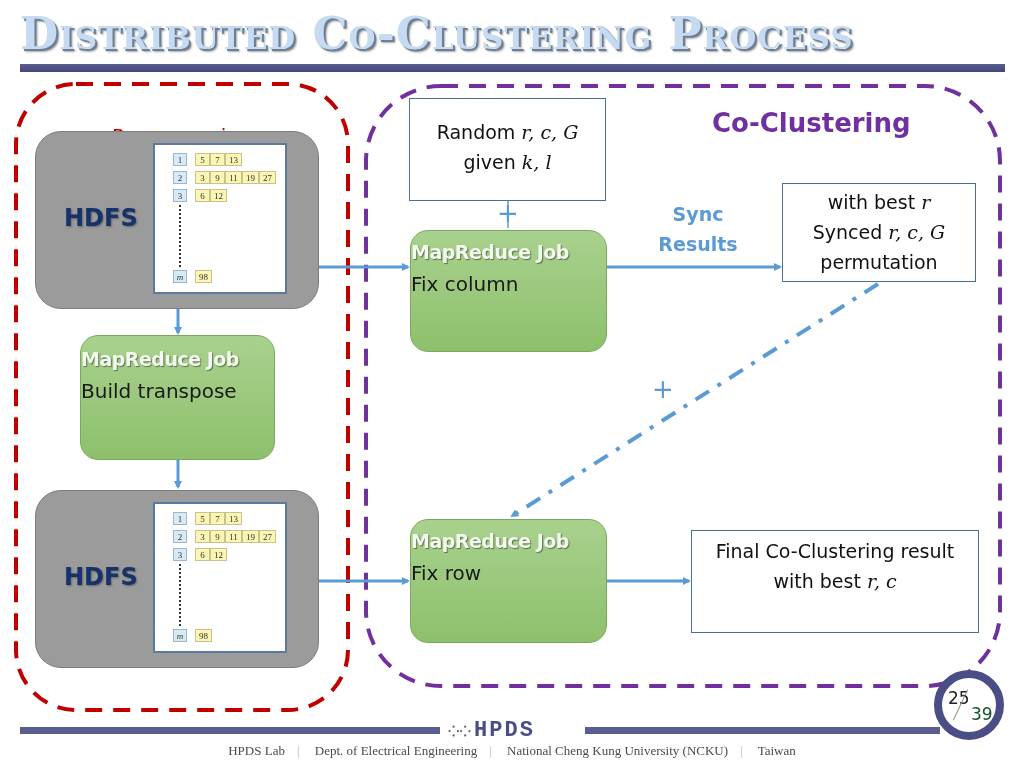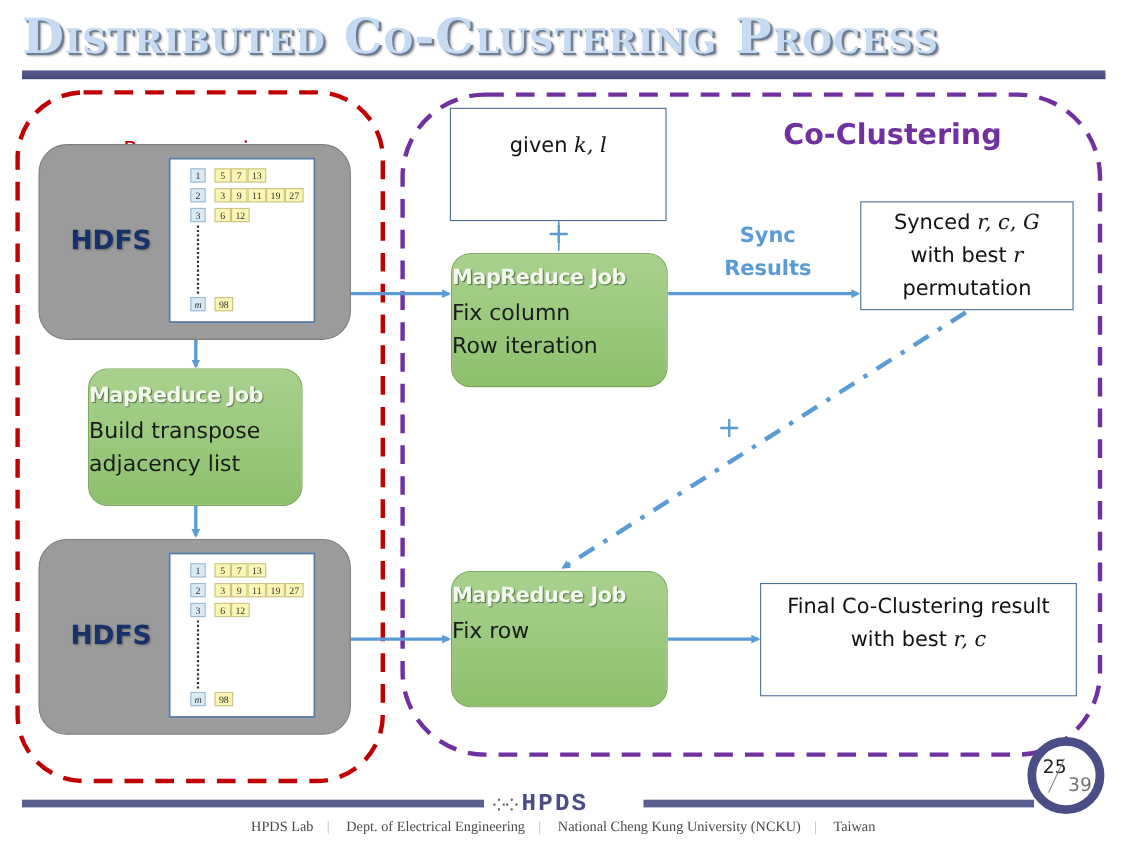--- a/index.html
+++ b/index.html
@@ -37,21 +37,21 @@
   .footer-bar-r { left:585px; top:727px; width:355px; height:7px; background:#5a5d90; }
   .logo { left:448px; top:718px; font-family:Liberation Mono, monospace; font-weight:bold; font-size:22px;
           color:#4b4d86; letter-spacing:2px; }
   .logo-dots { color:#666; font-size:14px; letter-spacing:0; margin-right:3px; }
   .footer { left:0; width:1024px; top:743px; text-align:center; font-family:"Liberation Serif", serif;
             font-size:13px; color:#4a4a4a; }
   .footer .sep { color:#bbb; margin:0 12px; }
   .page-ring { left:934px; top:670px; width:70px; height:70px; border-radius:50%;
                border:8px solid #4b4d86; box-sizing:border-box; background:#fff; }
   .page-cur { left:948px; top:688px; font-size:17px; color:#222; font-family:"DejaVu Sans", sans-serif; }
-  .page-tot { left:971px; top:704px; font-size:17px; color:#737373; font-family:"DejaVu Sans", sans-serif; }
+  .page-tot { left:971px; top:704px; font-size:17px; color:#14532d; font-family:"DejaVu Sans", sans-serif; }
   .page-slash { left:960px; top:688px; width:1px; height:34px; background:#888; transform:rotate(25deg); }
 </style>
 </head>
 <body>
 
 <div class="abs title">Distributed Co-Clustering Process</div>
 <div class="abs title-bar"></div>
 
 <svg class="overlay" width="1024" height="768">
   <defs>
@@ -93,21 +93,20 @@
         <div class="cell idx" style="left: 18px; top: 125px; font-style: italic;">m</div>
         <div class="cell val" style="left: 40px; top: 125px; width: 17px;">98</div>
         <div class="dots" style="left: 24px; top: 60px; height: 62px;"></div>
       </div>
   </div>
 </div>
 
 <div class="abs mr-box" style="left:80px;top:335px;width:195px;height:125px;padding-top:12px;">
   <div class="mr-title">MapReduce Job</div>
   <div class="mr-text" style="margin-top:6px;">Build transpose</div>
-  <div class="mr-text">adjacency list</div>
 </div>
 
 <div class="abs hdfs-box" style="left:35px;top:490px;width:282px;height:176px;">
   <div class="abs hdfs-label" style="left:28px;top:72px;">HDFS</div>
   <div class="abs adj" style="left:117px;top:11px;width:134px;height:151px;">
     <div class="adj-content">
         <div class="cell idx" style="left: 18px; top: 8px; font-style: normal;">1</div>
         <div class="cell val" style="left: 40px; top: 8px; width: 15px;">5</div>
         <div class="cell val" style="left: 55px; top: 8px; width: 15px;">7</div>
         <div class="cell val" style="left: 70px; top: 8px; width: 17px;">13</div>
@@ -123,38 +122,38 @@
         <div class="cell idx" style="left: 18px; top: 125px; font-style: italic;">m</div>
         <div class="cell val" style="left: 40px; top: 125px; width: 17px;">98</div>
         <div class="dots" style="left: 24px; top: 60px; height: 62px;"></div>
       </div>
   </div>
 </div>
 
 <div class="abs cocl-label" style="left:712px;top:108px;">Co-Clustering</div>
 
 <div class="abs white-box" style="left:409px;top:98px;width:197px;height:103px;padding-top:18px;">
+  <div><span>Random </span><span class="math">r, c, G</span></div>
   <div><span>given </span><span class="math">k, l</span></div>
 </div>
 <div class="abs plus" style="left:497px;top:198px;">+</div>
 
 <div class="abs mr-box" style="left:410px;top:230px;width:197px;height:122px;padding-top:10px;">
   <div class="mr-title">MapReduce Job</div>
   <div class="mr-text" style="margin-top:6px;">Fix column</div>
-  <div class="mr-text">Row iteration</div>
 </div>
 
 <div class="abs sync-label" style="left:652px;top:199px;width:92px;">
   <div>Sync</div>
   <div>Results</div>
 </div>
 
 <div class="abs white-box" style="left:782px;top:183px;width:194px;height:99px;padding-top:3px;">
+  <div><span>with best </span><span class="math">r</span></div>
   <div><span>Synced </span><span class="math">r, c, G</span></div>
-  <div><span>with best </span><span class="math">r</span></div>
   <div>permutation</div>
 </div>
 
 <div class="abs plus" style="left:652px;top:374px;">+</div>
 
 <div class="abs mr-box" style="left:410px;top:519px;width:197px;height:124px;padding-top:10px;">
   <div class="mr-title">MapReduce Job</div>
   <div class="mr-text" style="margin-top:6px;">Fix row</div>
 </div>
 

